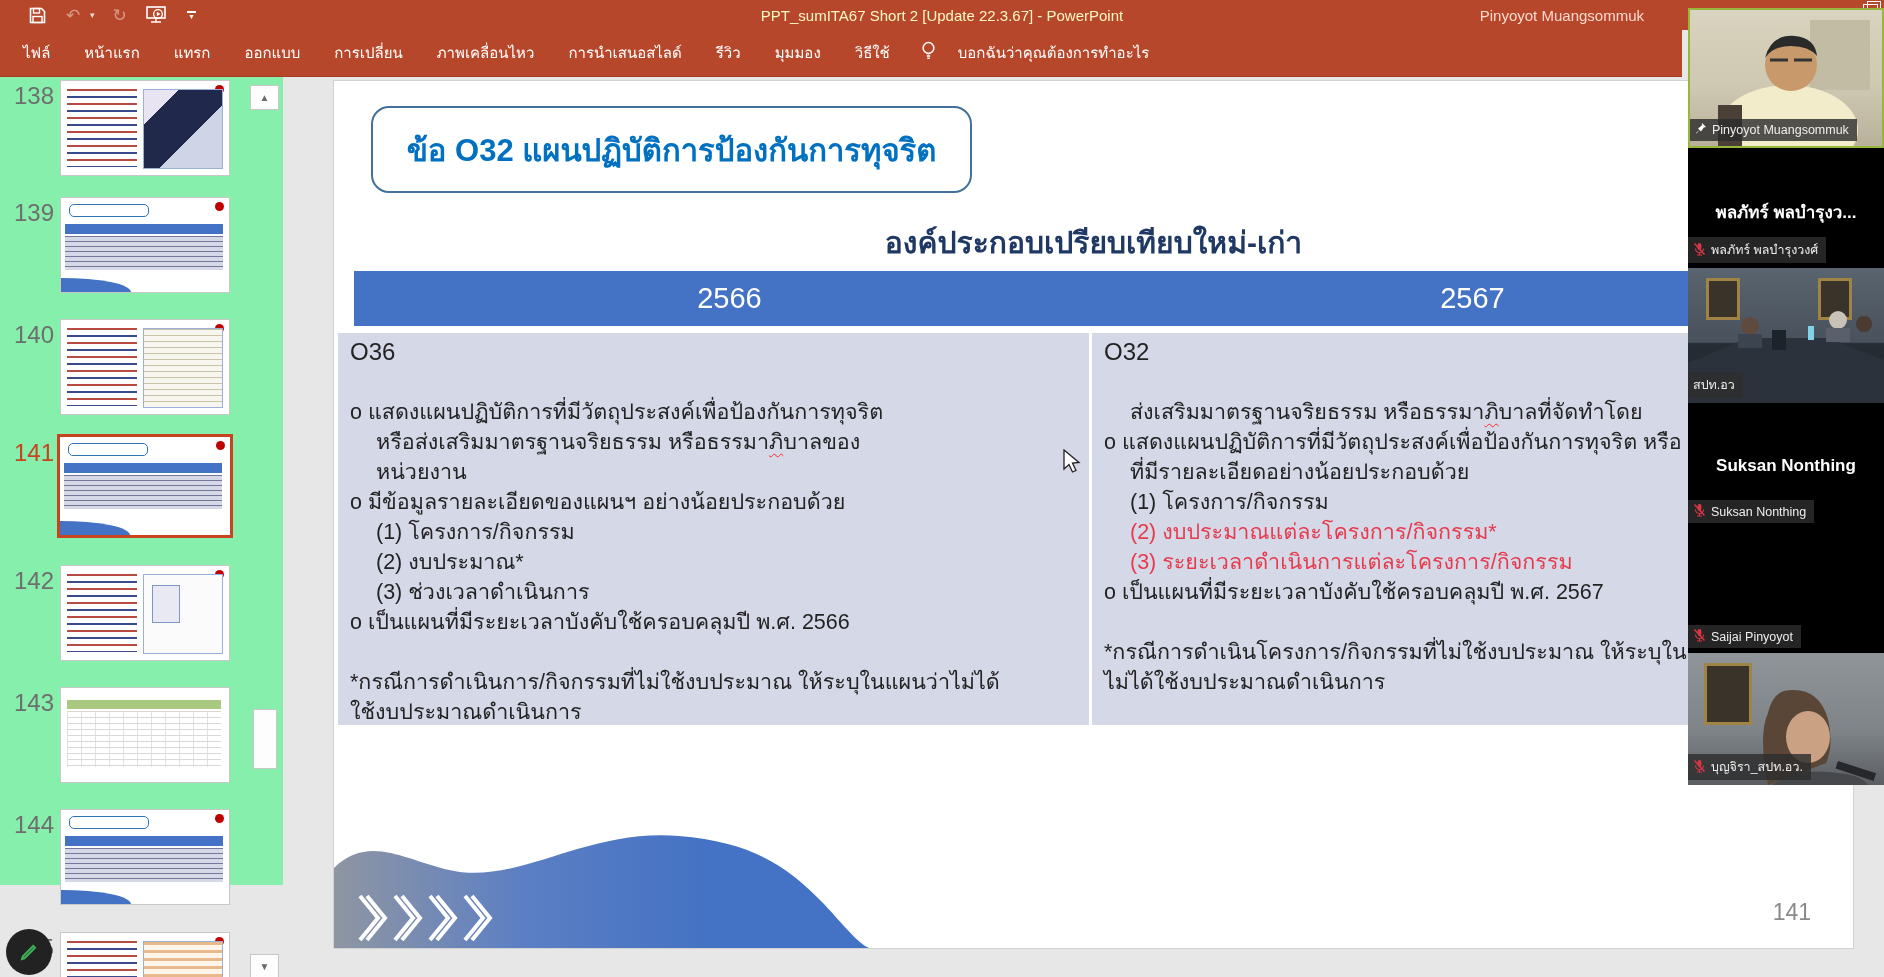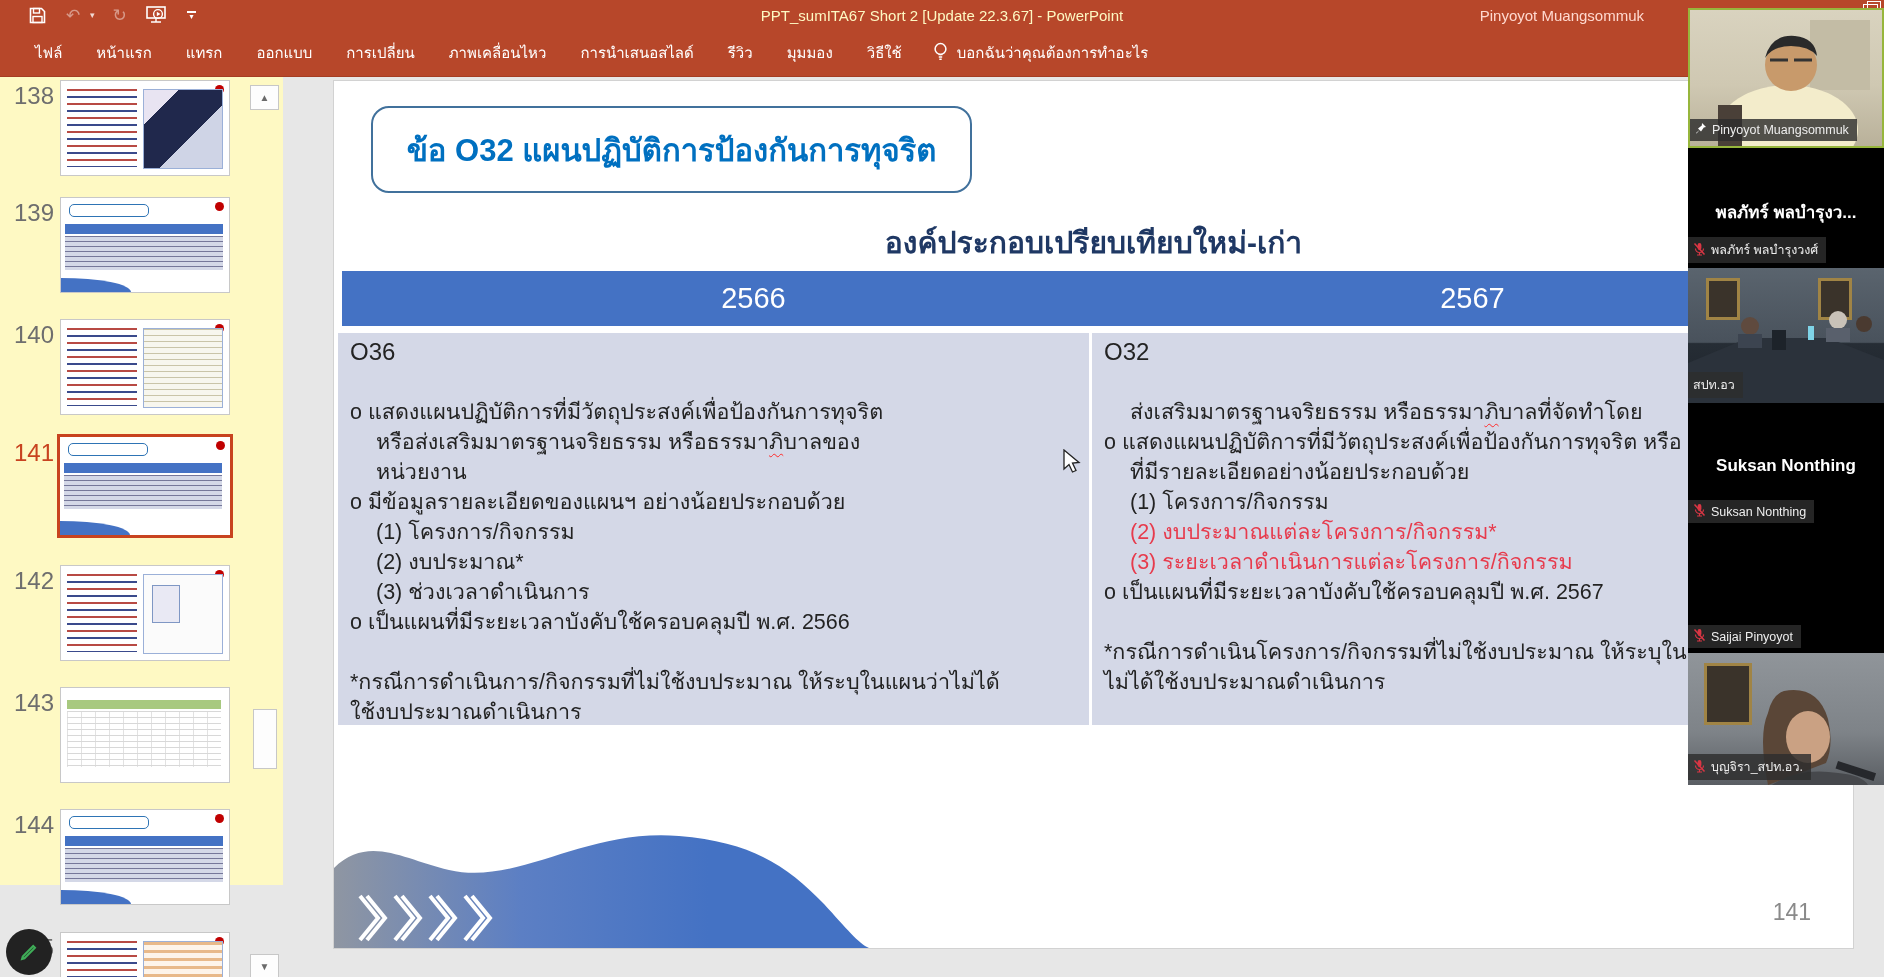--- a/index.html
+++ b/index.html
@@ -14,25 +14,25 @@
   .qat{display:flex;align-items:center;gap:14px;padding-left:26px;height:100%;}
   .qat .ic{display:flex;align-items:center;justify-content:center;width:22px;height:22px;color:#fff;}
   .qat .dim{opacity:.45;}
   .qat .glyph{font-size:17px;line-height:1;color:#fff;}
   .qat .mini{font-size:9px;color:#fff;opacity:.8;margin-left:-8px;}
   .tb-title{position:absolute;left:0;right:0;text-align:center;color:#fef9c3;font-size:15px;pointer-events:none;}
   .tb-account{position:absolute;right:240px;color:#ffd9cf;font-size:15px;}
   .tb-restore{position:absolute;right:6px;top:4px;width:13px;height:11px;border:1px solid #fff;background:transparent;}
   .tb-restore:before{content:"";position:absolute;left:3px;top:-4px;width:12px;height:10px;border:1px solid #fff;}
   
-  .ribbon{position:absolute;left:0;top:30px;width:1682px;height:46px;background:#B7472A;display:flex;align-items:center;border-bottom:1px solid #a53d23;padding-left:12px;}
+  .ribbon{position:absolute;left:0;top:30px;width:1682px;height:46px;background:#B7472A;display:flex;align-items:center;border-bottom:1px solid #a53d23;}
   .rtab{color:#fff;font-size:15px;padding:0 17px;height:100%;display:flex;align-items:center;cursor:default;white-space:nowrap;}
-  .tellme{color:#fff;font-size:15px;display:flex;align-items:center;gap:9px;padding-left:14px;white-space:nowrap;}
-  
-  .thumb-panel{position:absolute;left:0;top:77px;width:283px;height:808px;background:#fef9c3;}
+  .tellme{color:#fff;font-size:15px;display:flex;gap:22px;padding-left:14px;white-space:nowrap;}
+  
+  .thumb-panel{position:absolute;left:0;top:77px;width:283px;height:808px;background:#86efac;}
   .thumb-item{position:absolute;left:0;width:283px;}
   .thumb-num{position:absolute;left:14px;top:2px;font-size:24px;color:#6e6e6e;}
   .thumb-num.sel{color:#C8431F;}
   .thumb-box{position:absolute;left:60px;top:0;width:168px;height:94px;background:#fff;border:1px solid #c8c8c8;overflow:hidden;}
   .thumb-box.sel{border:3px solid #C8431F;left:57px;top:-3px;width:170px;height:98px;}
   
   .th-dot{position:absolute;right:5px;top:4px;width:9px;height:9px;border-radius:50%;background:#C00000;}
   .th-titlebox{position:absolute;left:8px;top:6px;width:78px;height:11px;border:1px solid #2E74B5;border-radius:5px;}
   .th-head{position:absolute;left:4px;top:26px;width:158px;height:10px;background:#4472C4;}
   .th-body{position:absolute;left:4px;top:38px;width:158px;height:34px;background:#D4D8E7;
@@ -53,21 +53,21 @@
   .tp-scroll-up,.tp-scroll-down{position:absolute;left:250px;width:27px;height:23px;background:#fdfdfd;border:1px solid #c7c7c7;color:#6a6a6a;font-size:10px;display:flex;align-items:center;justify-content:center;}
   .tp-scroll-up{top:8px;}
   .tp-scroll-down{top:877px;}
   .tp-thumbbar{position:absolute;left:253px;top:632px;width:22px;height:58px;background:#fdfdfd;border:1px solid #c7c7c7;}
   
   .canvas{position:absolute;left:333px;top:80px;width:1519px;height:867px;background:#fff;border:1px solid #d2d2d2;overflow:hidden;}
   .slide-titlebox{position:absolute;left:37px;top:25px;width:597px;height:83px;border:2px solid #41719C;border-radius:18px;
      display:flex;align-items:center;justify-content:center;font-size:31px;font-weight:bold;color:#0070C0;}
   .slide-subtitle{position:absolute;left:0;top:138px;width:1519px;text-align:center;font-size:30px;font-weight:bold;color:#1F3864;}
   .tbl-header{position:absolute;top:190px;height:55px;background:#4472C4;color:#fff;font-size:29px;display:flex;align-items:center;justify-content:center;}
-  .tbl-header.l{left:8px;width:751px;padding-left:36px;}
+  .tbl-header.l{left:20px;width:751px;}
   .tbl-header.r{left:758px;width:761px;}
   .tbl-body{position:absolute;top:252px;height:392px;background:#D4D8E7;color:#232323;font-size:21.5px;}
   .tbl-body.l{left:4px;width:751px;}
   .tbl-body.r{left:758px;width:761px;}
   .tbl-body .inner{padding:4px 0 0 12px;}
   .line{height:30px;line-height:30px;white-space:nowrap;}
   .line.ind{padding-left:26px;}
   .line.code{font-size:24px;}
   .seg.red{color:#E73B4D;}
   .seg.squig{text-decoration:underline wavy #ff2a2a 1px;text-underline-offset:4px;}

